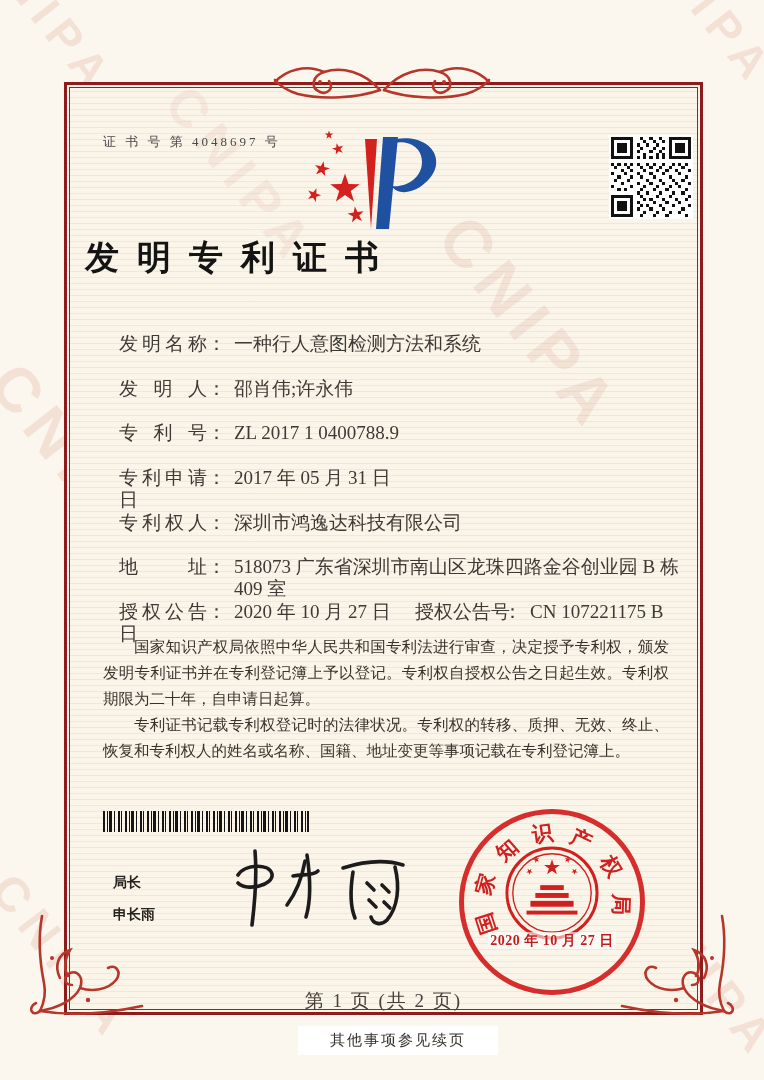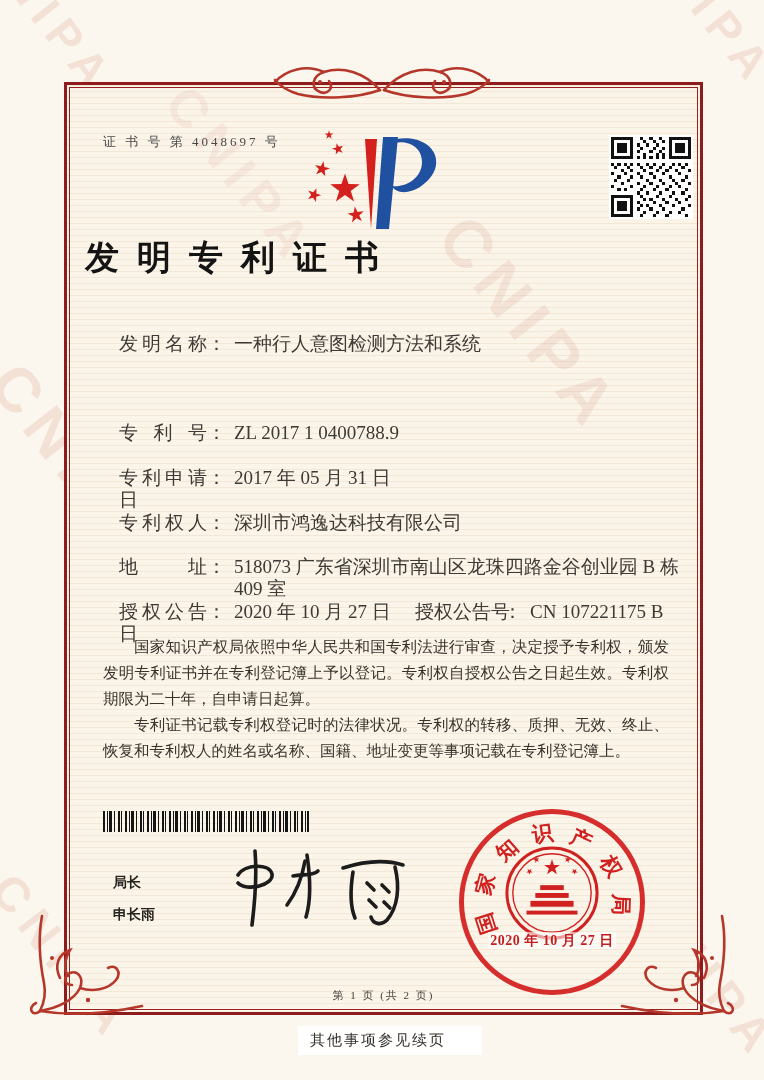--- a/index.html
+++ b/index.html
@@ -38,23 +38,23 @@
   
   .seal{position:absolute;left:392px;top:724px;width:186px;height:186px;border-radius:50%;
         border:5px solid rgba(211,28,28,.92);box-sizing:border-box;}
   .seal-arc{position:absolute;inset:0;transform:rotate(-8deg);}
   .seal-char{position:absolute;left:50%;top:50%;transform:translate(-50%,-50%) rotate(var(--a)) translateY(-69px);
              font-size:21px;font-weight:700;color:#d0201f;}
   .seal-emblem{position:absolute;left:50%;top:46%;transform:translate(-50%,-50%);}
   .seal-date{position:absolute;left:0;right:0;top:118px;text-align:center;font-size:14px;font-weight:700;color:#c21d1d;
              letter-spacing:.5px;text-shadow:0 0 3px rgba(255,255,255,.95);}
   .seal-date span{background:rgba(255,255,255,.55);padding:1px 2px;}
-  .page-info{position:absolute;left:0;right:0;top:903px;text-align:center;font-size:11px;letter-spacing:2px;color:#44413c;}
-  .note{position:absolute;left:298px;top:1026px;width:160px;background:#ffffff;padding:5px 12px;
-        text-align:left;font-size:15px;letter-spacing:2px;color:#35312b;}
+  .page-info{position:absolute;left:0;right:0;top:903px;text-align:center;font-size:19px;letter-spacing:2px;color:#44413c;}
+  .note{position:absolute;left:298px;top:1026px;width:160px;background:#ffffff;padding:5px 20px;
+        text-align:center;font-size:15px;letter-spacing:2px;color:#35312b;}
   .orn-top{position:absolute;left:272px;top:52px;}
   .orn-bl{position:absolute;left:30px;top:908px;}
   .orn-br{position:absolute;left:614px;top:908px;transform:scaleX(-1);}
   svg .flo{stroke:#b5372c;stroke-width:2.6;fill:none;stroke-linecap:round;}
 </style>
 </head>
 <body>
 
 <div class="page">
 
@@ -122,20 +122,23 @@
             <rect x="2" y="20" width="3" height="3"></rect>
           <path d="M9,0h1v1H9z M12,0h1v1h-1z M15,0h1v1h-1z M10,1h1v1h-1z M13,1h1v1h-1z M16,1h1v1h-1z M8,2h1v1H8z M11,2h1v1h-1z M14,2h1v1h-1z M9,3h1v1H9z M13,3h1v1h-1z M16,3h1v1h-1z M8,4h1v1H8z M12,4h1v1h-1z M15,4h1v1h-1z M10,5h1v1h-1z M14,5h1v1h-1z M16,5h1v1h-1z M8,6h1v1H8z M10,6h1v1h-1z M12,6h1v1h-1z M14,6h1v1h-1z M16,6h1v1h-1z M0,8h1v1H0z M2,8h1v1H2z M4,8h1v1H4z M6,8h1v1H6z M8,8h1v1H8z M11,8h1v1h-1z M13,8h1v1h-1z M16,8h1v1h-1z M19,8h1v1h-1z M21,8h1v1h-1z M23,8h1v1h-1z M1,9h1v1H1z M5,9h1v1H5z M9,9h1v1H9z M12,9h1v1h-1z M15,9h1v1h-1z M18,9h1v1h-1z M22,9h1v1h-1z M3,10h1v1H3z M6,10h1v1H6z M10,10h1v1h-1z M14,10h1v1h-1z M17,10h1v1h-1z M20,10h1v1h-1z M24,10h1v1h-1z M0,11h1v1H0z M4,11h1v1H4z M8,11h1v1H8z M12,11h1v1h-1z M16,11h1v1h-1z M21,11h1v1h-1z M2,12h1v1H2z M6,12h1v1H6z M9,12h1v1H9z M13,12h1v1h-1z M18,12h1v1h-1z M23,12h1v1h-1z M1,13h1v1H1z M5,13h1v1H5z M11,13h1v1h-1z M15,13h1v1h-1z M19,13h1v1h-1z M22,13h1v1h-1z M3,14h1v1H3z M8,14h1v1H8z M12,14h1v1h-1z M16,14h1v1h-1z M20,14h1v1h-1z M24,14h1v1h-1z M0,15h1v1H0z M6,15h1v1H6z M10,15h1v1h-1z M14,15h1v1h-1z M18,15h1v1h-1z M21,15h1v1h-1z M2,16h1v1H2z M4,16h1v1H4z M9,16h1v1H9z M13,16h1v1h-1z M17,16h1v1h-1z M23,16h1v1h-1z M8,17h1v1H8z M11,17h1v1h-1z M15,17h1v1h-1z M19,17h1v1h-1z M22,17h1v1h-1z M9,18h1v1H9z M14,18h1v1h-1z M18,18h1v1h-1z M24,18h1v1h-1z M10,19h1v1h-1z M12,19h1v1h-1z M16,19h1v1h-1z M20,19h1v1h-1z M23,19h1v1h-1z M8,20h1v1H8z M13,20h1v1h-1z M17,20h1v1h-1z M21,20h1v1h-1z M9,21h1v1H9z M11,21h1v1h-1z M15,21h1v1h-1z M19,21h1v1h-1z M24,21h1v1h-1z M8,22h1v1H8z M12,22h1v1h-1z M16,22h1v1h-1z M22,22h1v1h-1z M10,23h1v1h-1z M14,23h1v1h-1z M18,23h1v1h-1z M21,23h1v1h-1z M9,24h1v1H9z M13,24h1v1h-1z M17,24h1v1h-1z M23,24h1v1h-1z"></path>
         </g>
       </svg>
     </div>
 
     <div class="title">发明专利证书</div>
 
     <div class="frow" style="top:248px">
       <span class="flabel">发明名称</span><span class="fcolon">：</span><span class="fval">一种行人意图检测方法和系统</span>
+    </div>
+    <div class="frow" style="top:293px">
+      <span class="flabel">发明人</span><span class="fcolon">：</span><span class="fval">邵肖伟;许永伟</span>
     </div>
     <div class="frow" style="top:337px">
       <span class="flabel">专利号</span><span class="fcolon">：</span><span class="fval">ZL 2017 1 0400788.9</span>
     </div>
     <div class="frow" style="top:382px">
       <span class="flabel">专利申请日</span><span class="fcolon">：</span><span class="fval">2017 年 05 月 31 日</span>
     </div>
     <div class="frow" style="top:427px">
       <span class="flabel">专利权人</span><span class="fcolon">：</span><span class="fval">深圳市鸿逸达科技有限公司</span>
     </div>

